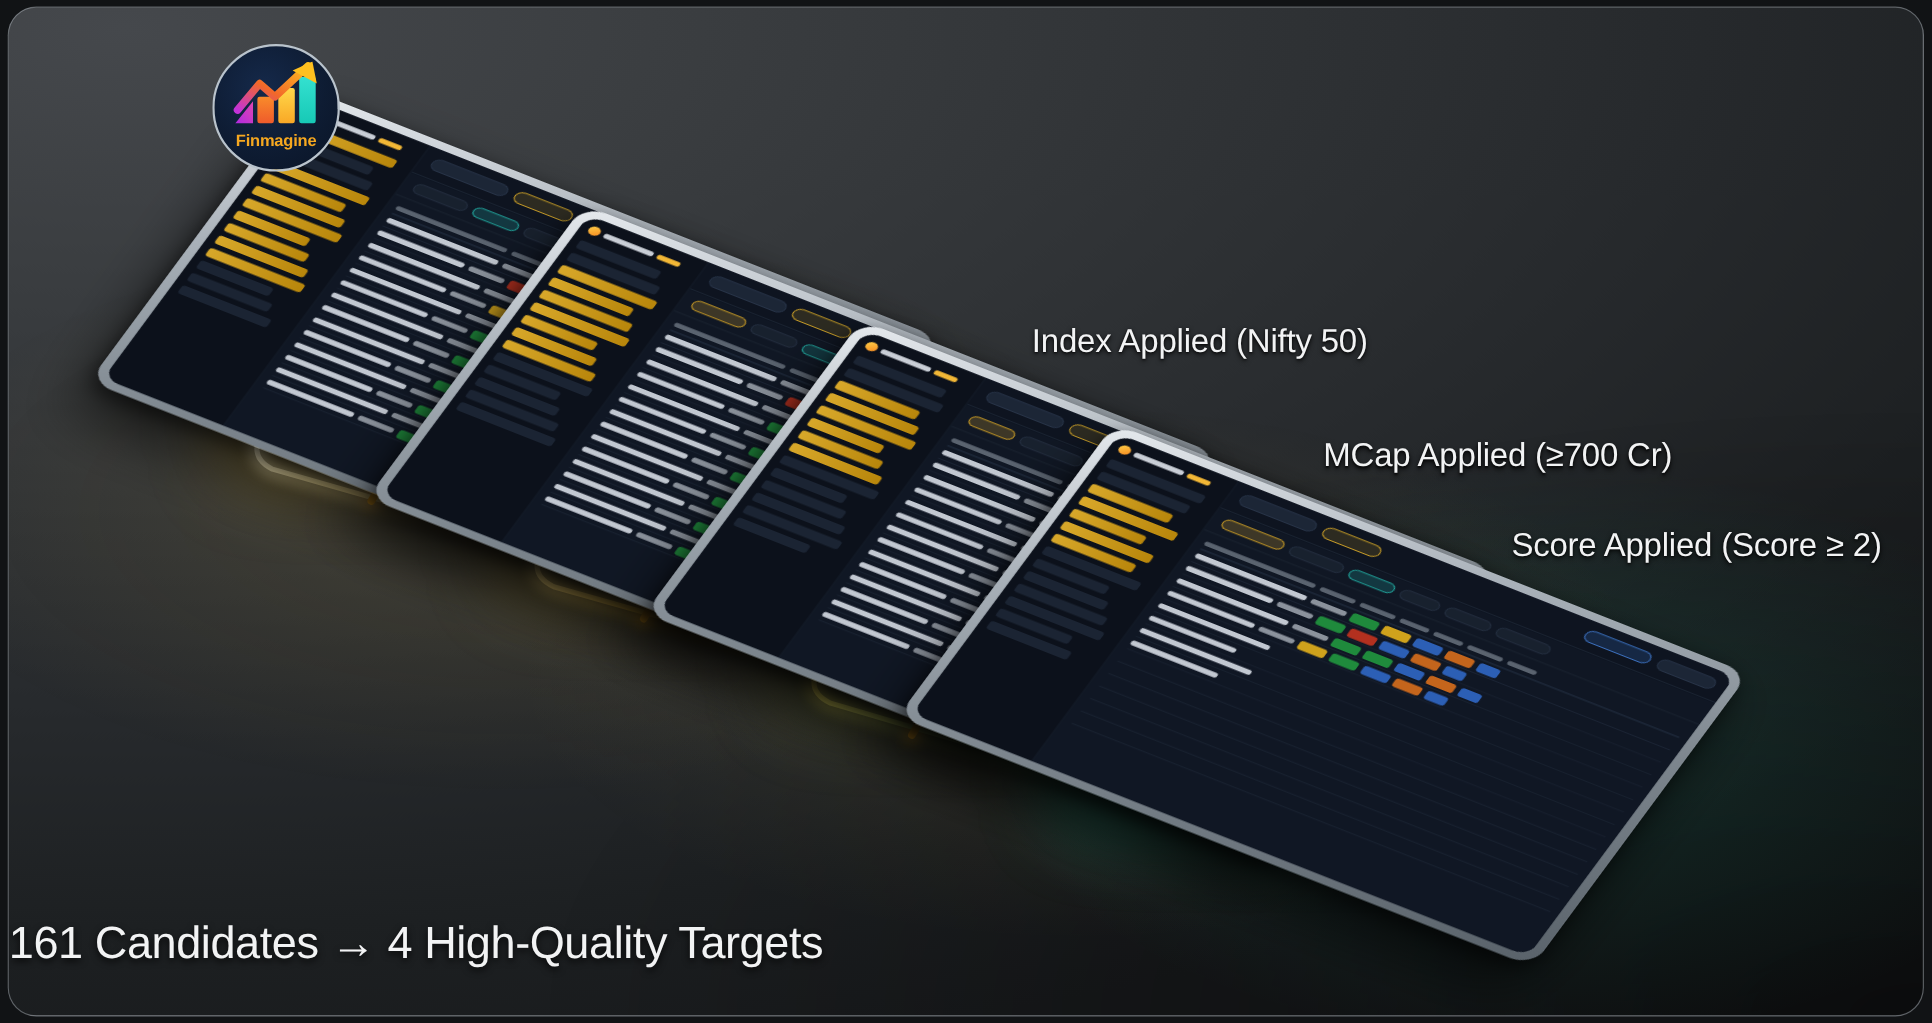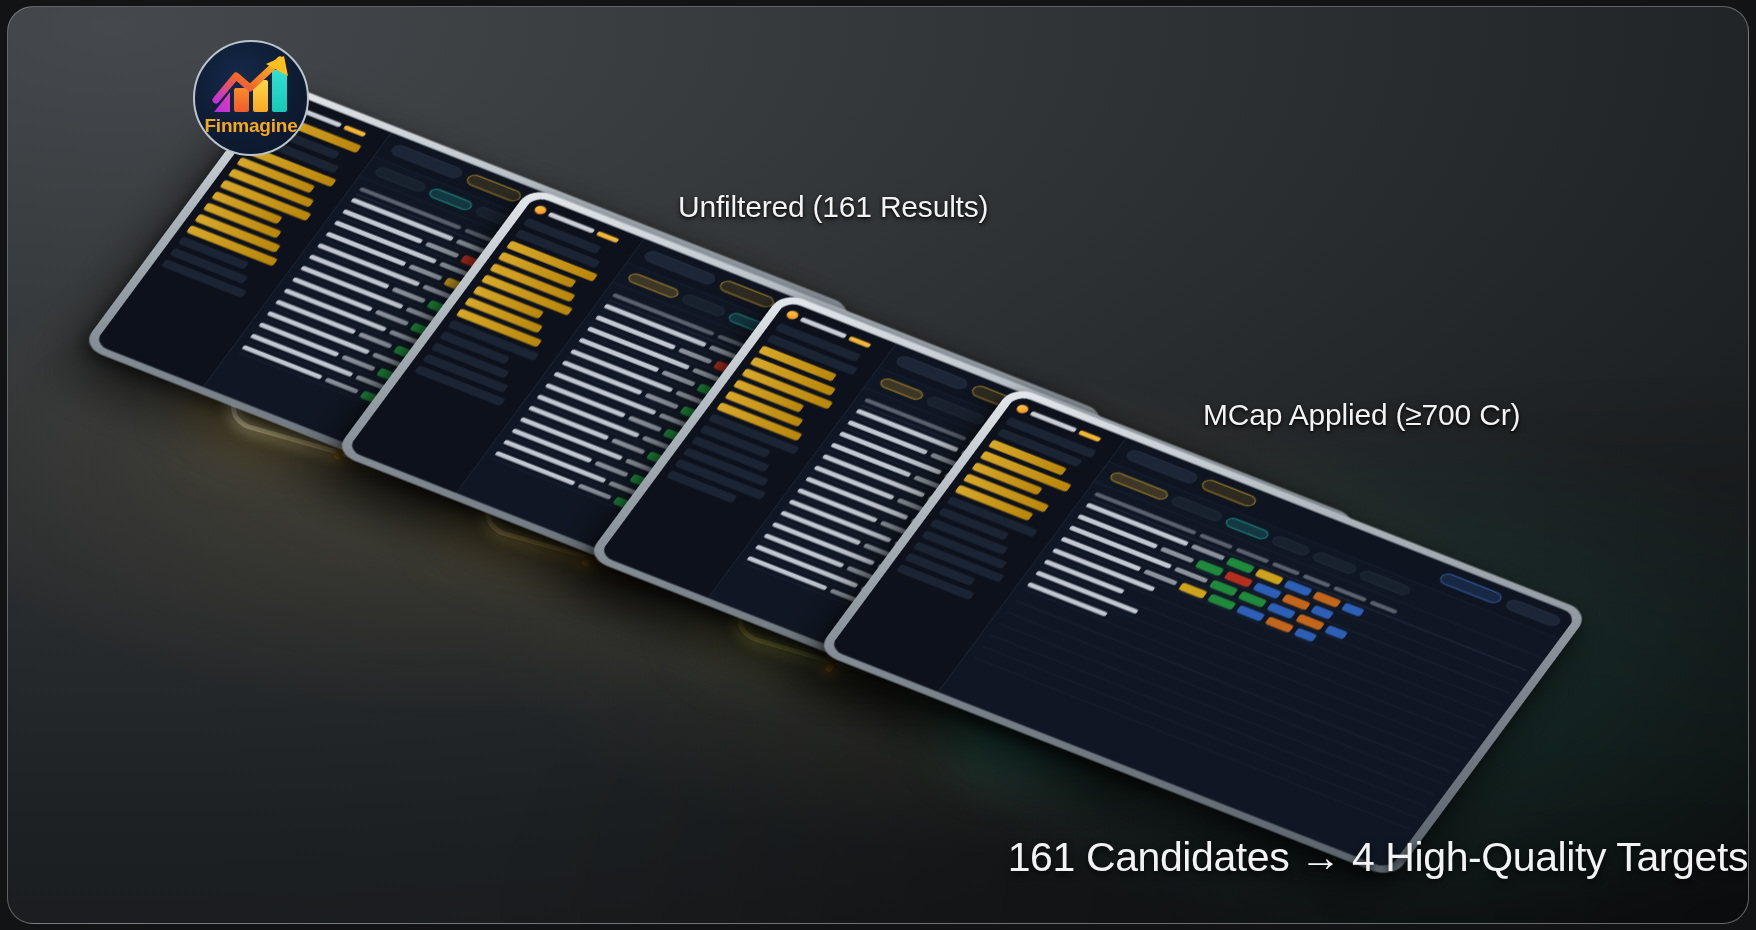--- a/index.html
+++ b/index.html
@@ -65,21 +65,21 @@
     justify-content: center;
     flex-direction: column;
     overflow: hidden;
   }
   #logo .logo-svg { position: absolute; top: 14px; left: 15px; }
   #logo .logo-word {
     position: absolute;
     bottom: 17px;
     left: 0; right: 0;
     text-align: center;
-    font-size: 19px;
+    font-size: 15px;
     font-weight: bold;
     color: #f6a820;
     letter-spacing: -0.2px;
     margin-top: 20px;
   }
 
   #title {
     position: absolute;
     left: 340px;
     top: 27px;
@@ -107,21 +107,21 @@
   #label-0 { left: 670px; top: 183px; }
   #label-1 { left: 930px; top: 287px; }
   #label-2 { left: 1195px; top: 391px; }
   #label-3 { left: 1366px; top: 472px; }
 
   
   #caption {
     position: absolute;
     left: 0; right: 0;
     top: 827px;
-    text-align: right;
+    text-align: left;
     font-size: 41px;
     color: #f2f3f4;
     text-shadow: 0 3px 7px rgba(0,0,0,0.8);
     z-index: 9;
     letter-spacing: -0.4px;
   }
 
   
   #wires {
     position: absolute;
@@ -1053,19 +1053,20 @@
         <rect x="24" y="32" width="15" height="24" rx="2" fill="url(#lg2)"></rect>
         <rect x="43" y="24" width="15" height="32" rx="2" fill="url(#lg3)"></rect>
         <rect x="62" y="14" width="15" height="42" rx="2" fill="url(#lg4)"></rect>
         <path d="M6,44 L26,20 L40,32 L70,4" stroke="url(#lgArrow)" stroke-width="7" fill="none" stroke-linecap="round" stroke-linejoin="round"></path>
         <polygon points="74,0 78,20 56,8" fill="#ffc01f"></polygon>
       </svg>
       <span class="logo-word">Finmagine</span>
     </div>
 
 
-    <div class="step-label" id="label-0">Unfiltered (161 Results)</div>
+    <div class="step-label" id="label-1">Index Applied (Nifty 50)</div>
     <div class="step-label" id="label-2">MCap Applied (≥700 Cr)</div>
+    <div class="step-label" id="label-3">Score Applied (Score ≥ 2)</div>
 
     <div id="caption">161 Candidates → 4 High-Quality Targets</div>
 
   </div>
 </div>
 
 </body></html>

